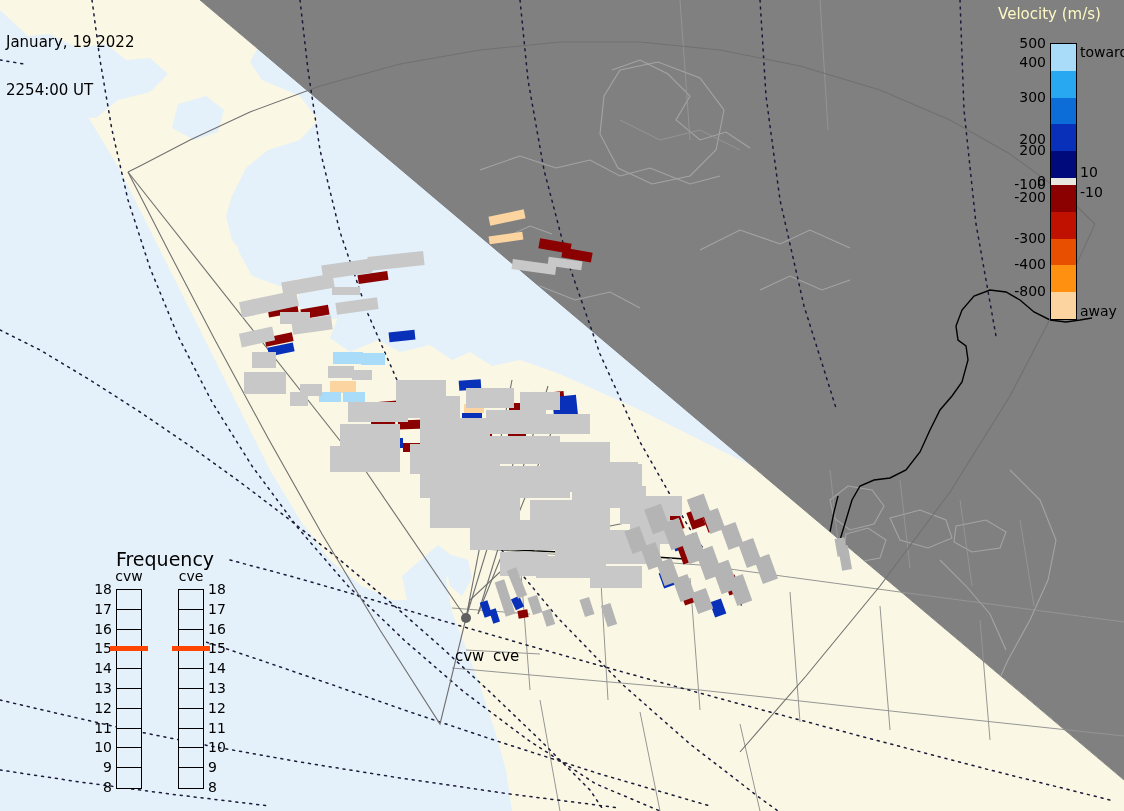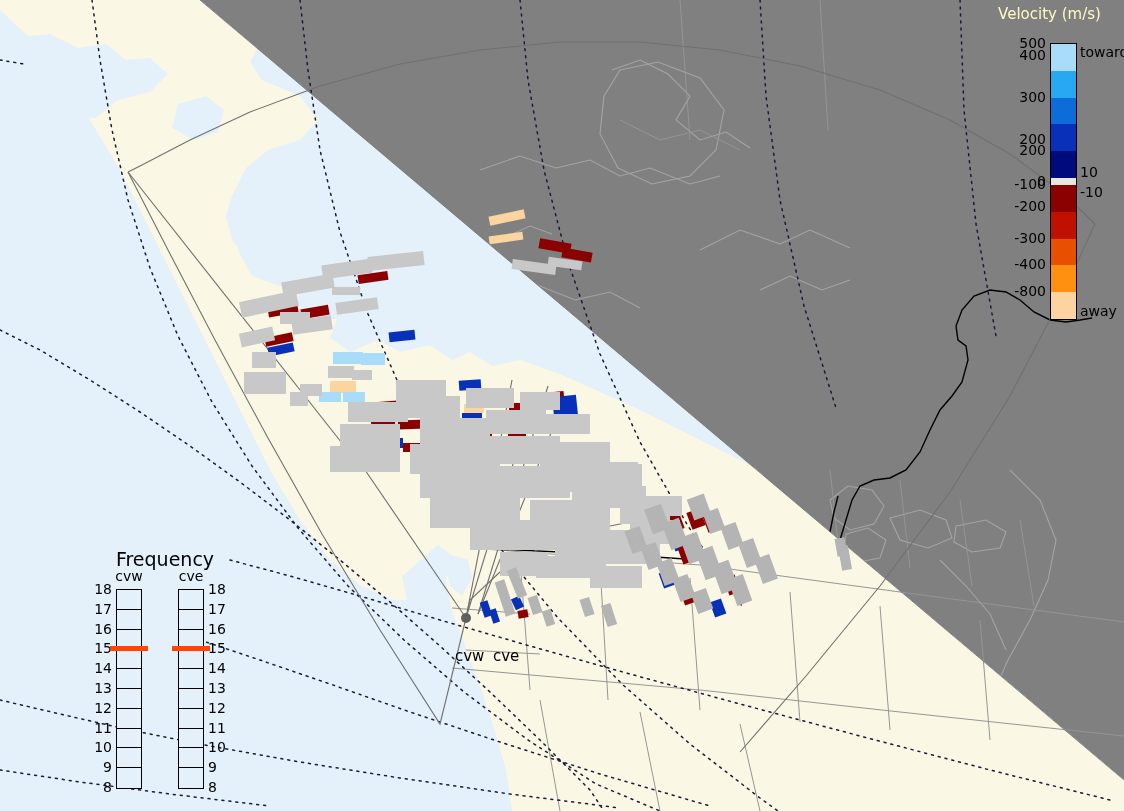--- a/index.html
+++ b/index.html
@@ -323,45 +323,49 @@
         <rect x="500" y="580" width="10" height="36" transform="rotate(-18 505 598)"></rect>
         <rect x="512" y="568" width="10" height="30" transform="rotate(-22 517 583)"></rect>
         <rect x="530" y="596" width="10" height="18" transform="rotate(-18 535 605)"></rect>
         <rect x="544" y="610" width="9" height="16" transform="rotate(-18 548 618)"></rect>
       </g>
     </g>
 
     <circle id="site-dot" cx="466" cy="618" r="5" fill="#606060"></circle>
   </svg>
 
+  <div id="timestamp">
+    <div>January, 19 2022</div>
+    <div>2254:00 UT</div>
+  </div>
 
   <div id="cbpanel">
     <div id="cbtitle">Velocity (m/s)</div>
     <div id="cbbar">
         <div class="cbseg" style="height: 26.8px; background: rgb(168, 220, 248);"></div>
         <div class="cbseg" style="height: 26.8px; background: rgb(40, 168, 240);"></div>
         <div class="cbseg" style="height: 26.8px; background: rgb(12, 108, 216);"></div>
         <div class="cbseg" style="height: 26.8px; background: rgb(8, 48, 184);"></div>
         <div class="cbseg" style="height: 26.8px; background: rgb(0, 10, 122);"></div>
         <div class="cbseg" style="height: 7px; background: rgb(232, 232, 224);"></div>
         <div class="cbseg" style="height: 26.8px; background: rgb(139, 0, 0);"></div>
         <div class="cbseg" style="height: 26.8px; background: rgb(192, 16, 0);"></div>
         <div class="cbseg" style="height: 26.8px; background: rgb(232, 80, 0);"></div>
         <div class="cbseg" style="height: 26.8px; background: rgb(255, 144, 16);"></div>
         <div class="cbseg" style="height: 26.8px; background: rgb(251, 212, 160);"></div>
       </div>
     <div id="cbticks">
         <div class="cbtick" style="top: 43px;">500</div>
-        <div class="cbtick" style="top: 55px;">400</div>
+        <div class="cbtick" style="top: 62px;">400</div>
         <div class="cbtick" style="top: 96.6px;">300</div>
         <div class="cbtick" style="top: 139px;">200</div>
         <div class="cbtick" style="top: 150.2px;">200</div>
         <div class="cbtick" style="top: 180.5px;">0</div>
         <div class="cbtick" style="top: 184px;">-100</div>
-        <div class="cbtick" style="top: 206px; margin-left: 36px;">-200</div>
+        <div class="cbtick" style="top: 197px; margin-left: 36px;">-200</div>
         <div class="cbtick" style="top: 237.6px;">-300</div>
         <div class="cbtick" style="top: 264.4px;">-400</div>
         <div class="cbtick" style="top: 291.2px;">-800</div>
       </div>
     <div class="cbside" id="cb-toward" style="top:52px;">toward</div>
     <div class="cbside" id="cb-p10" style="top:172px;">10</div>
     <div class="cbside" id="cb-m10" style="top:192px;text-align:right;">-10</div>
     <div class="cbside" id="cb-away" style="top:311px;text-align:center;">away</div>
   </div>
 

